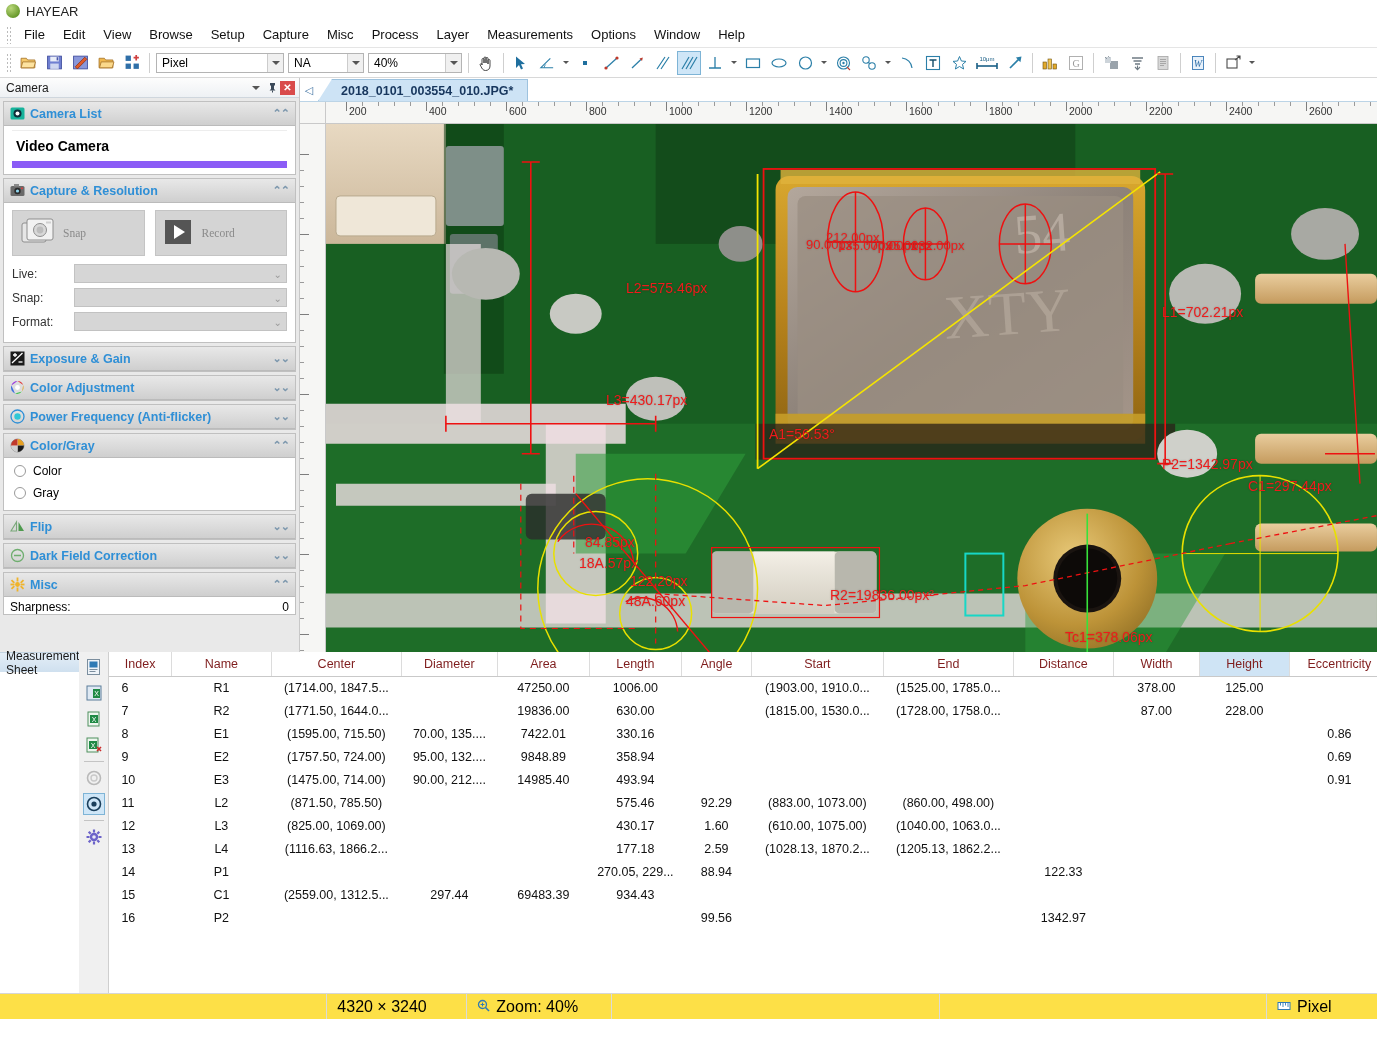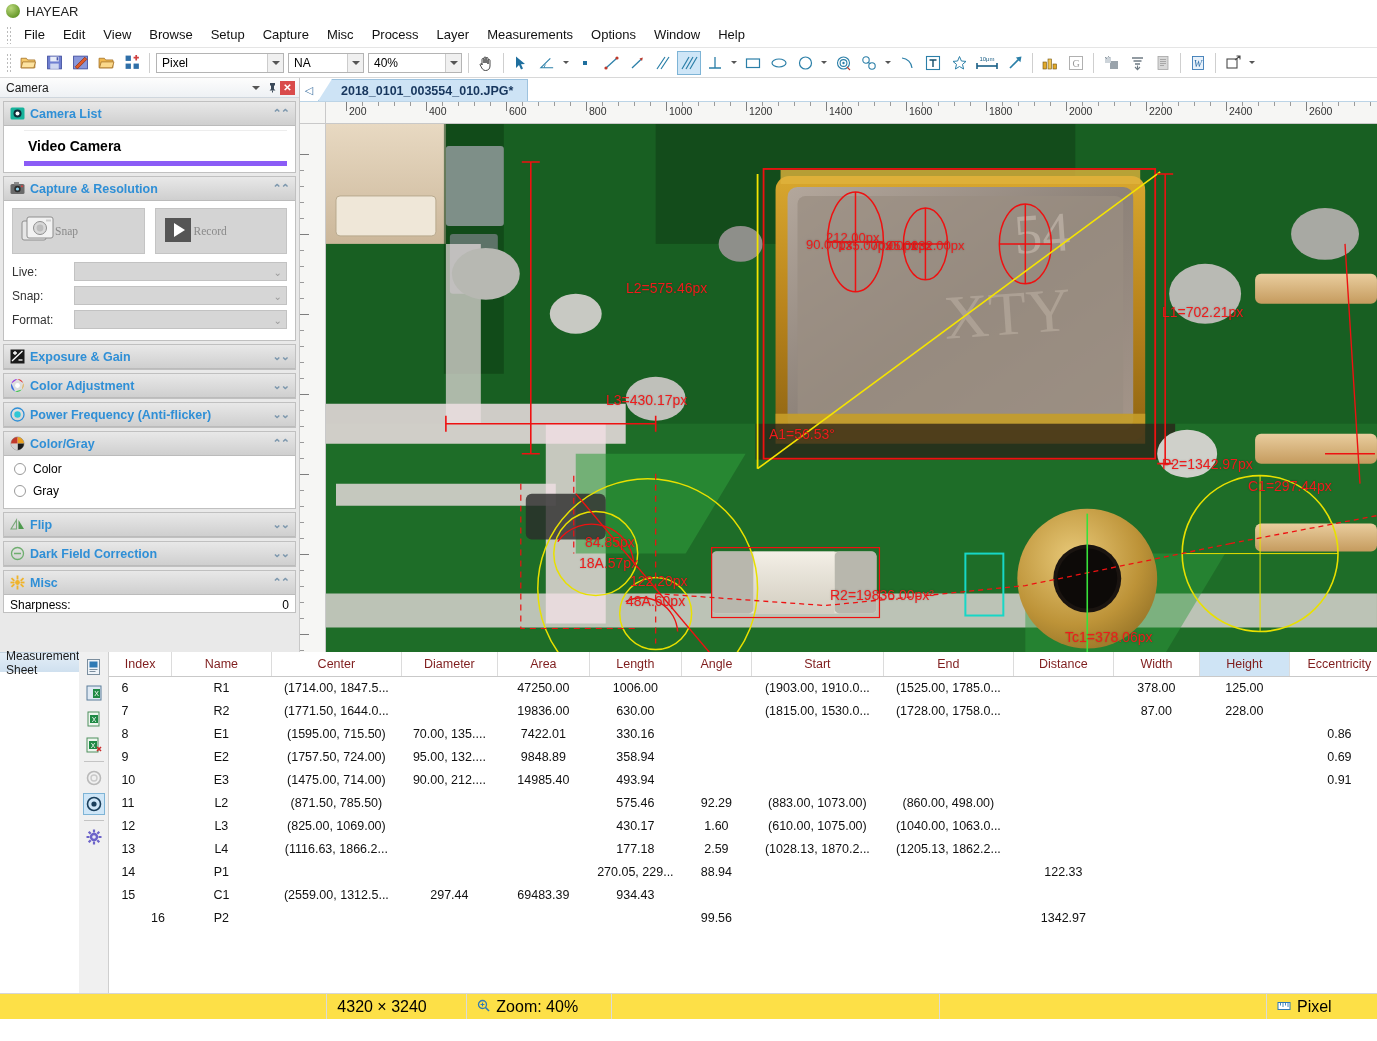--- a/index.html
+++ b/index.html
@@ -44,24 +44,24 @@
   #dockhdr .db{width:16px;height:16px;display:flex;align-items:center;justify-content:center;}
   #dockhdr .closebtn{background:#d94b4b;color:#fff;font-size:10px;font-weight:bold;width:15px;height:14px;}
   #panels{flex:1;overflow:hidden;padding:3px;background:#e9e9e9;}
   .grp{border:1px solid #c0c0c0;margin-bottom:3px;background:#fff;}
   .grphdr{height:24px;display:flex;align-items:center;gap:5px;padding:0 6px;
      background:linear-gradient(#e8e8e8,#cfcfcf);border-bottom:1px solid #bbb;}
   .grphdr .gtitle{color:#2f8fd6;font-weight:bold;font-size:12.5px;flex:1;}
   .chev{color:#7c97ad;font-size:11px;font-weight:bold;letter-spacing:-1px;}
   .gico{width:15px;height:15px;display:block;}
   .grpbody{padding:4px 8px 6px;background:#fff;}
-  .camitem{padding:7px 4px;font-size:14px;font-weight:bold;border-top:1px solid #ededed;border-bottom:5px solid #8b5cf6;margin-left:12px;}
+  .camitem{padding:7px 4px;font-size:14px;font-weight:bold;border-top:1px solid #ededed;border-bottom:7px solid #8b5cf6;}
   .caprow{display:flex;gap:10px;margin:3px 0 8px;}
   .capbtn{flex:1;height:46px;background:#d4d4d4;border:1px solid #c4c4c4;display:flex;align-items:center;
-      padding-left:8px;color:#8a8a8a;font-size:11.5px;font-family:"Liberation Serif",serif;}
+      gap:8px;padding-left:8px;color:#8a8a8a;font-size:11.5px;font-family:"Liberation Serif",serif;}
   .fieldrow{display:flex;align-items:center;margin:5px 0;}
   .fieldrow label{width:62px;font-size:12px;color:#333;}
   .fakesel{flex:1;height:19px;background:#d6d6d6;border:1px solid #c2c2c2;position:relative;}
   .fakesel .ar{position:absolute;right:4px;top:4px;color:#9b9b9b;font-size:10px;}
   .radrow{display:flex;align-items:center;gap:7px;padding:4px 2px;}
   .rad{width:12px;height:12px;border-radius:50%;border:1px solid #9a9a9a;background:#fff;}
   .sharprow{display:flex;padding:3px 6px 0;font-size:12px;background:#fff;}
   .sharprow .sv{margin-left:auto;}
   
   #imgarea{flex:1;display:flex;flex-direction:column;background:#fff;min-width:0;}
@@ -1130,21 +1130,21 @@
               <td class="c">934.43</td>
               <td class="c"></td>
               <td class="c"></td>
               <td class="c"></td>
               <td class="c"></td>
               <td class="c"></td>
               <td class="c"></td>
               <td class="c"></td>
             </tr>
             <tr>
-              <td class="" style="padding-left: 6px; text-align: right;">16</td>
+              <td class="" style="padding-left: 12px;">16</td>
               <td class="c">P2</td>
               <td class="c"></td>
               <td class="c"></td>
               <td class="c"></td>
               <td class="c"></td>
               <td class="c">99.56</td>
               <td class="c"></td>
               <td class="c"></td>
               <td class="c">1342.97</td>
               <td class="c"></td>

